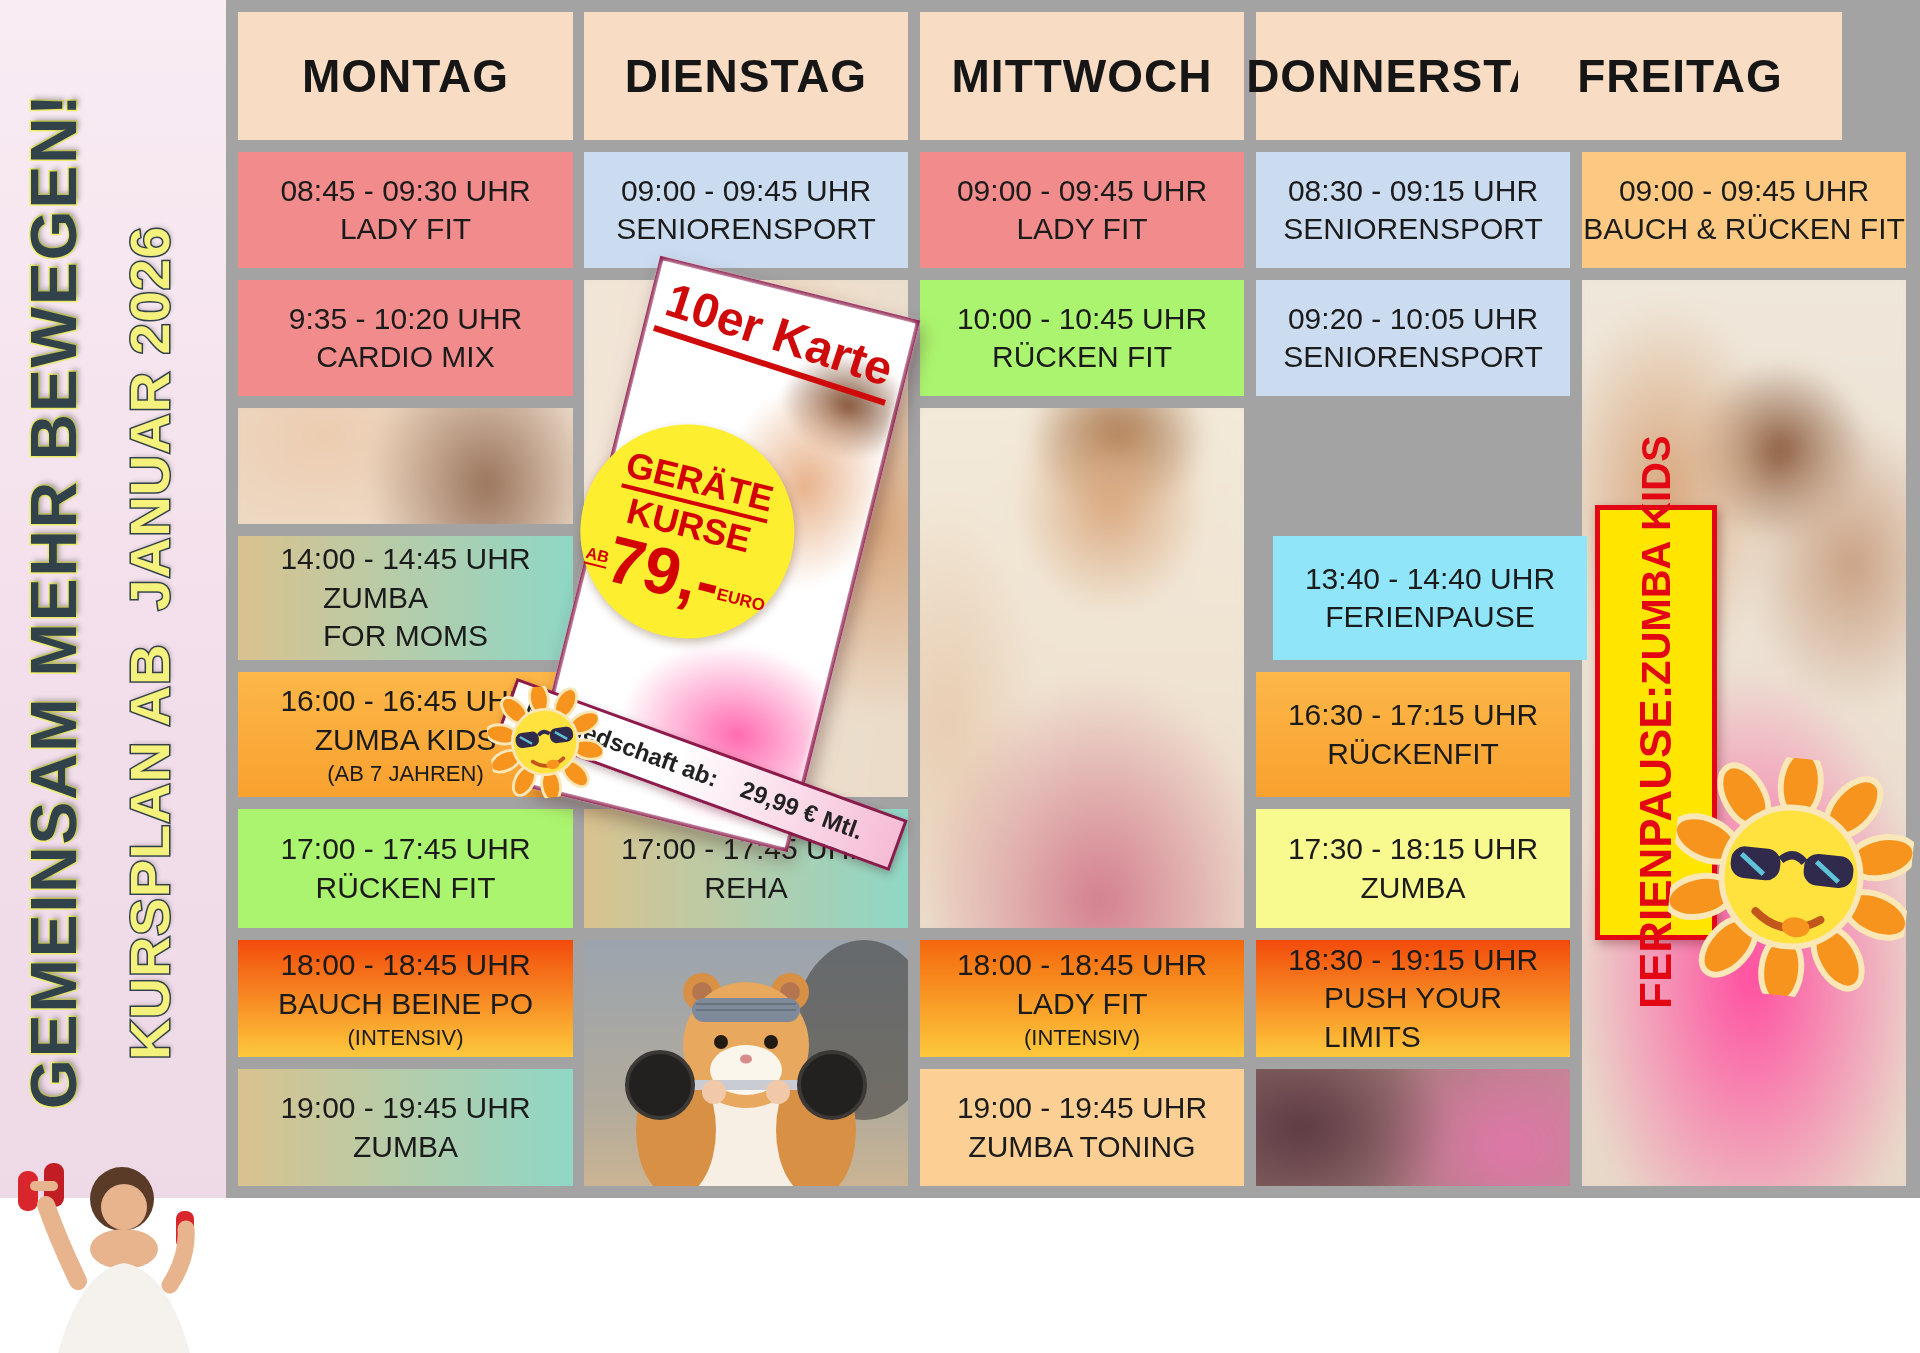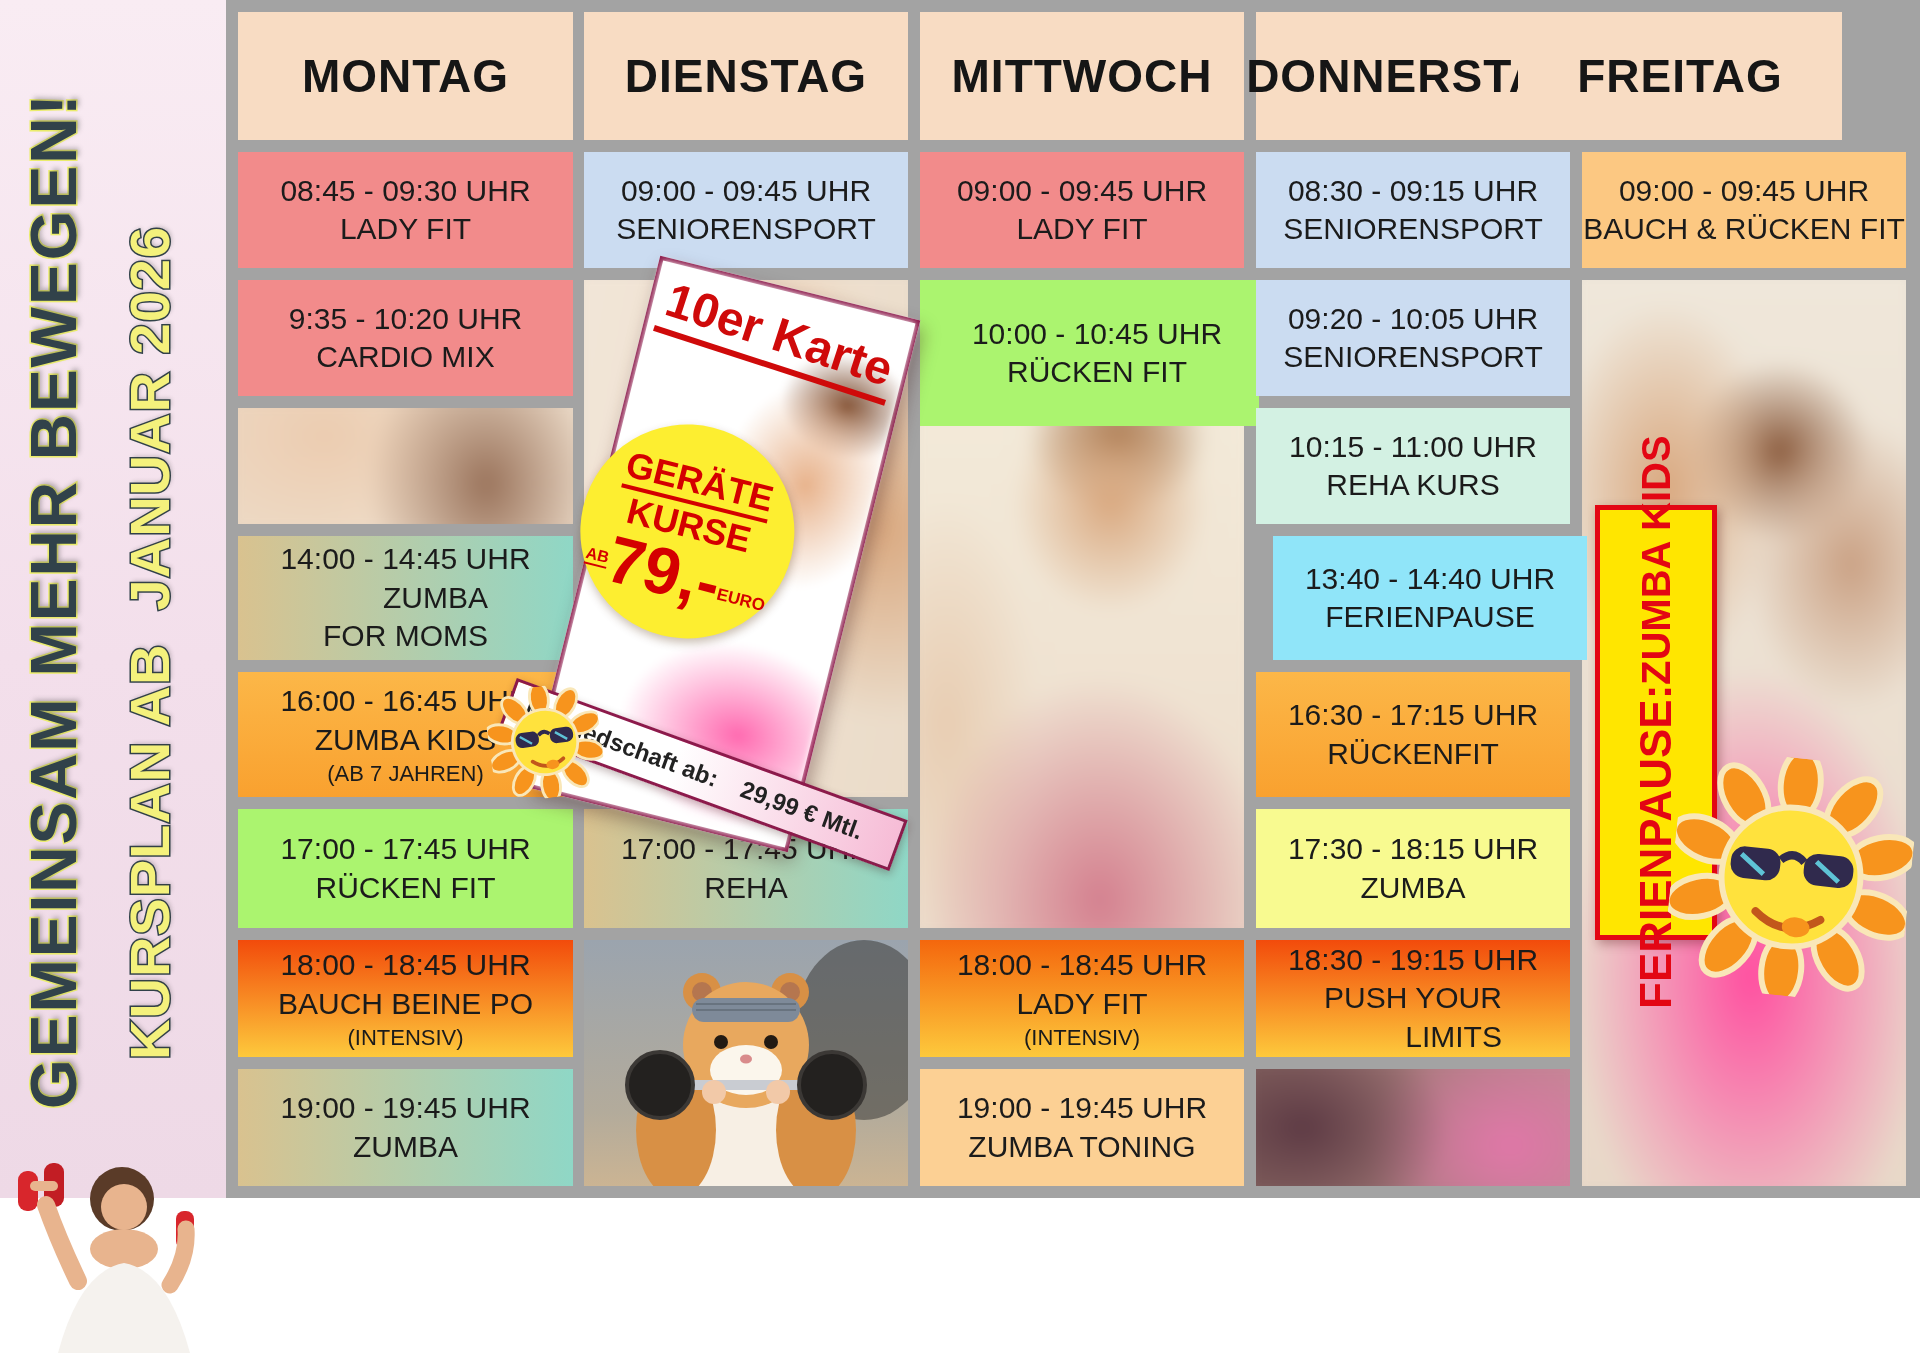--- a/index.html
+++ b/index.html
@@ -18,21 +18,21 @@
   #plan-title{position:absolute;left:106px;top:100px;height:1085px;width:86px;
           font-size:56px;letter-spacing:1px;color:#f4f17c;
           -webkit-text-stroke:3px #31424a;paint-order:stroke fill;
           text-shadow:2px 2px 4px rgba(60,60,60,.3);}
 
   
   #grid{position:absolute;left:226px;top:0;width:1694px;height:1198px;background:#7c0b0b;}
   .day-header{position:absolute;display:flex;align-items:center;justify-content:center;
           font-size:46px;font-weight:700;color:#161616;letter-spacing:1px;}
   .cell{position:absolute;display:flex;flex-direction:column;justify-content:center;
-        align-items:center;text-align:right;color:#1b1b1b;z-index:2;}
+        align-items:center;text-align:left;color:#1b1b1b;z-index:2;}
   .cell .t,.cell .n{font-size:30px;line-height:1.28;}
   .cell .n{white-space:pre-line;}
   .cell .note{font-size:22px;line-height:1.15;margin-top:2px;}
   .photo-block{position:absolute;overflow:hidden;z-index:1;}
   .ph-inner{position:absolute;inset:-16px;filter:blur(9px);}
   .ph-studio-blur-a .ph-inner{background:
       radial-gradient(170px 210px at 72% 62%, rgba(138,95,70,.85), rgba(138,95,70,0) 70%),
       radial-gradient(210px 170px at 28% 30%, #ecccb0, rgba(236,204,176,0) 72%),
       linear-gradient(100deg,#ecd9c4,#f3e4d2);}
   .ph-studio-blur-b .ph-inner{background:
@@ -190,21 +190,21 @@
           <circle cx="248" cy="145" r="33" fill="none" stroke="#3b3835" stroke-width="4"></circle>
       <circle cx="130" cy="152" r="12" fill="#f2c9a8"></circle>
           <circle cx="194" cy="152" r="12" fill="#f2c9a8"></circle>
     </svg>
   </div>
       <div class="day-header" style="left: 694px; top: 12px; width: 324px; height: 128px; background: rgb(248, 220, 195);">MITTWOCH</div>
       <div class="cell" style="left: 694px; top: 152px; width: 324px; height: 116px; background: rgb(242, 139, 139);">
         <div class="t">09:00 - 09:45 UHR</div>
         <div class="n">LADY FIT</div>
       </div>
-      <div class="cell" style="left: 694px; top: 280px; width: 324px; height: 146px; background: rgb(171, 244, 111); padding-left: 15px;">
+      <div class="cell" style="left: 694px; top: 280px; width: 324px; height: 116px; background: rgb(171, 244, 111);">
         <div class="t">10:00 - 10:45 UHR</div>
         <div class="n">RÜCKEN FIT</div>
       </div>
       <div class="photo-block ph-studio-blur-c" style="left: 694px; top: 408px; width: 324px; height: 520px;">
         <div class="ph-inner"></div>
       </div>
       <div class="cell" style="left: 694px; top: 940px; width: 324px; height: 117px; background: linear-gradient(rgb(244, 103, 13), rgb(253, 201, 60));">
         <div class="t">18:00 - 18:45 UHR</div>
         <div class="n">LADY FIT</div>
         <div class="note">(INTENSIV)</div>
@@ -214,24 +214,20 @@
         <div class="n">ZUMBA TONING</div>
       </div>
       <div class="day-header" style="left: 1030px; top: 12px; width: 314px; height: 128px; background: rgb(248, 220, 195);">DONNERSTAG</div>
       <div class="cell" style="left: 1030px; top: 152px; width: 314px; height: 116px; background: rgb(203, 220, 241);">
         <div class="t">08:30 - 09:15 UHR</div>
         <div class="n">SENIORENSPORT</div>
       </div>
       <div class="cell" style="left: 1030px; top: 280px; width: 314px; height: 116px; background: rgb(203, 220, 241);">
         <div class="t">09:20 - 10:05 UHR</div>
         <div class="n">SENIORENSPORT</div>
-      </div>
-      <div class="cell" style="left: 1030px; top: 408px; width: 314px; height: 116px; background: rgb(211, 241, 227);">
-        <div class="t">10:15 - 11:00 UHR</div>
-        <div class="n">REHA KURS</div>
       </div>
       <div class="cell" style="left: 1047px; top: 536px; width: 314px; height: 124px; background: rgb(144, 229, 249);">
         <div class="t">13:40 - 14:40 UHR</div>
         <div class="n">FERIENPAUSE</div>
       </div>
       <div class="cell" style="left: 1030px; top: 672px; width: 314px; height: 125px; background: linear-gradient(rgb(252, 183, 72), rgb(249, 161, 47));">
         <div class="t">16:30 - 17:15 UHR</div>
         <div class="n">RÜCKENFIT</div>
       </div>
       <div class="cell" style="left: 1030px; top: 809px; width: 314px; height: 119px; background: rgb(248, 250, 144);">

